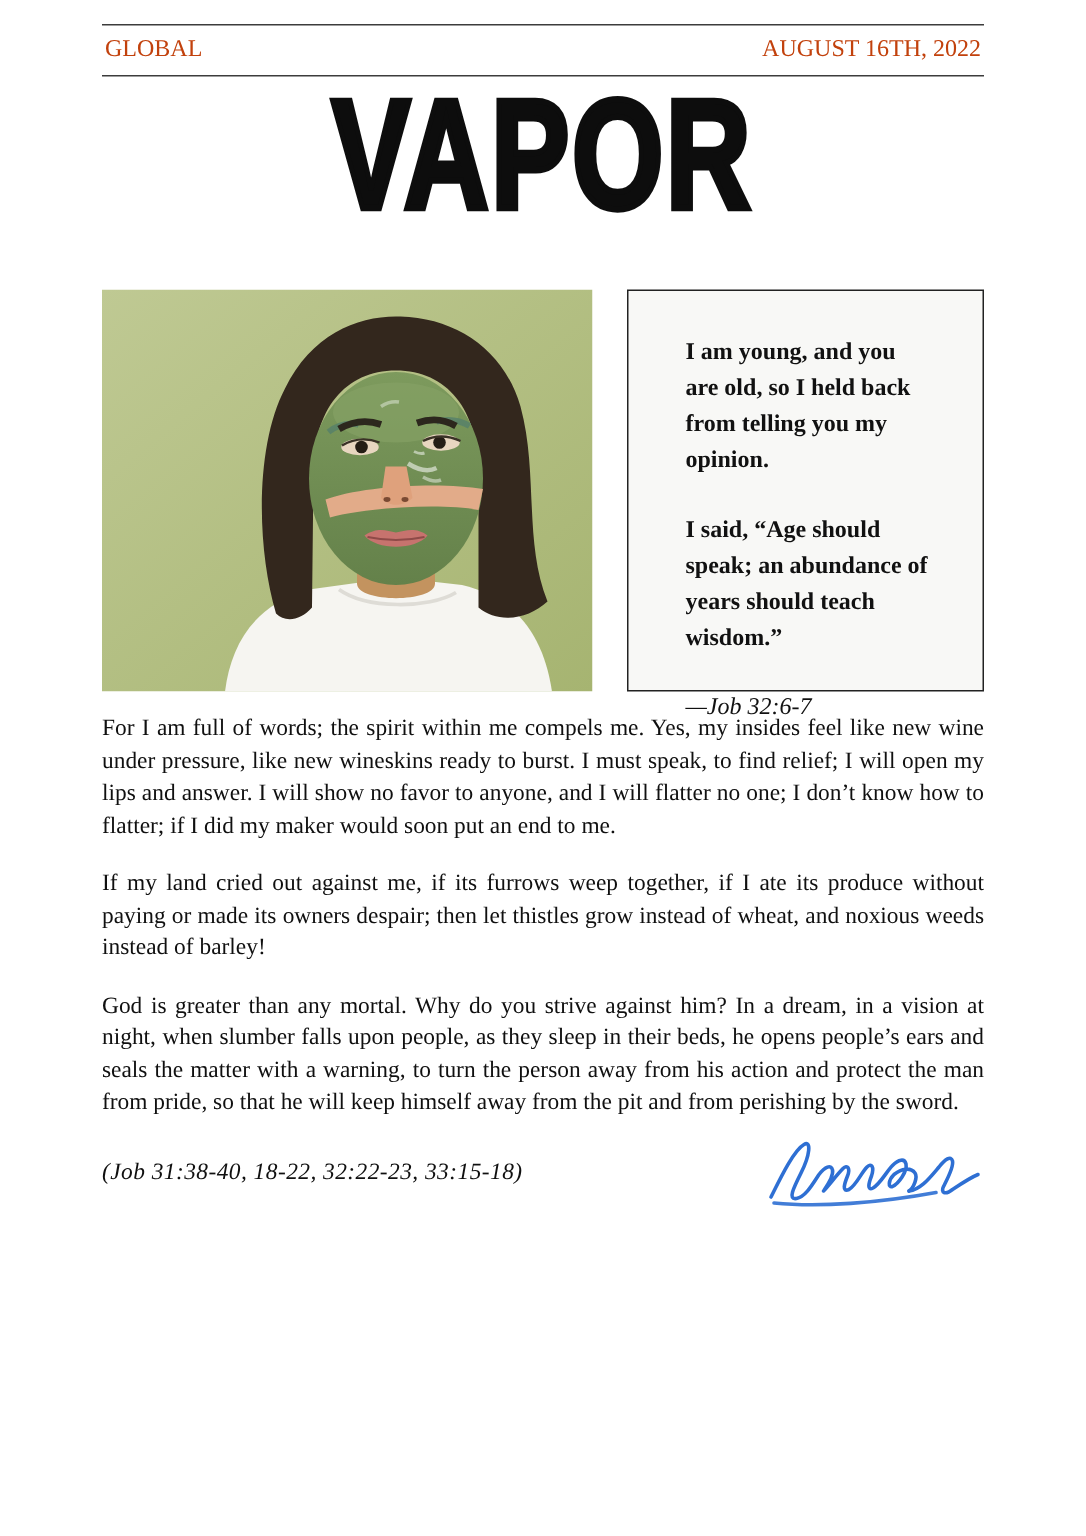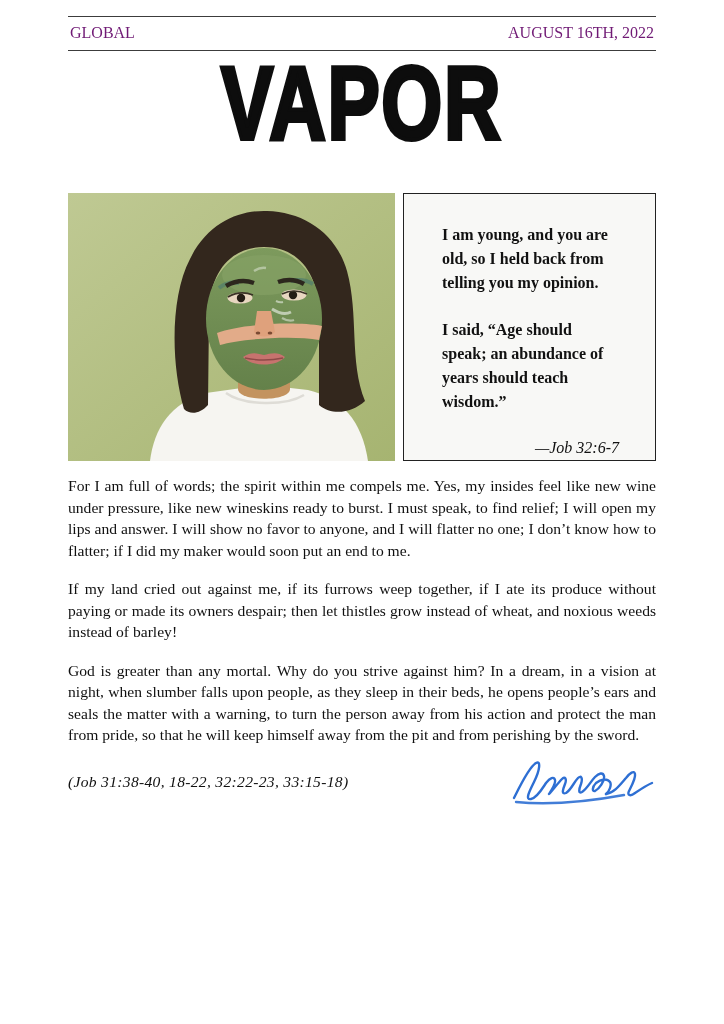--- a/index.html
+++ b/index.html
@@ -13,41 +13,41 @@
   .masthead { text-align:center; padding-top:48px; }
   .masthead-title {
     font-family:"DejaVu Serif", serif;
     font-weight:bold; font-size:58px; letter-spacing:-1px;
     -webkit-text-stroke:1.4px #000; color:#000; line-height:1.0;
   }
   
   .header-band { margin:16px 68px 0 68px; border-top:1.6px solid #3c3c3c; border-bottom:1.6px solid #3c3c3c; }
   .header-row {
     display:flex; justify-content:space-between; align-items:center;
-    padding:7px 2px 8px 2px; font-size:16px; color:#701a75;
+    padding:7px 2px 8px 2px; font-size:16px; color:#c2410c;
   }
   
   .headline-wrap { text-align:center; height:112px; }
   .headline {
     display:inline-block; font-family:"Liberation Sans", sans-serif;
     font-weight:bold; font-size:98px; line-height:1.0; color:#0d0d0d;
     -webkit-text-stroke:4px #0d0d0d; letter-spacing:2px;
     transform:scale(0.80,1.06); transform-origin:center top;
   }
   
-  .feature { display:flex; gap:8px; margin:30px 68px 0 68px; }
+  .feature { display:flex; gap:23px; margin:30px 68px 0 68px; }
   .photo-frame { width:327px; height:268px; flex:0 0 auto; }
   .photo-frame svg { display:block; }
   .quote-box {
     flex:1 1 auto; height:268px; border:1.5px solid #222;
     background:#f8f8f6; padding:29px 36px 0 38px;
   }
   .quote-p { font-weight:bold; font-size:16px; line-height:1.5; color:#111; }
   .quote-p + .quote-p { margin-top:23px; }
-  .quote-attr { font-style:italic; font-size:16px; margin-top:25px; color:#111;text-align:right; }
+  .quote-attr { font-style:italic; font-size:16px; margin-top:25px; color:#111; }
   
   .article { margin:14px 68px 0 68px; }
   .body-p {
     font-size:15.6px; line-height:21.5px; text-align:justify; color:#101010;
   }
   .body-p + .body-p { margin-top:17px; }
   
   .cite-row {
     display:flex; justify-content:space-between; align-items:center;
     margin:10px 68px 0 68px; height:52px;

